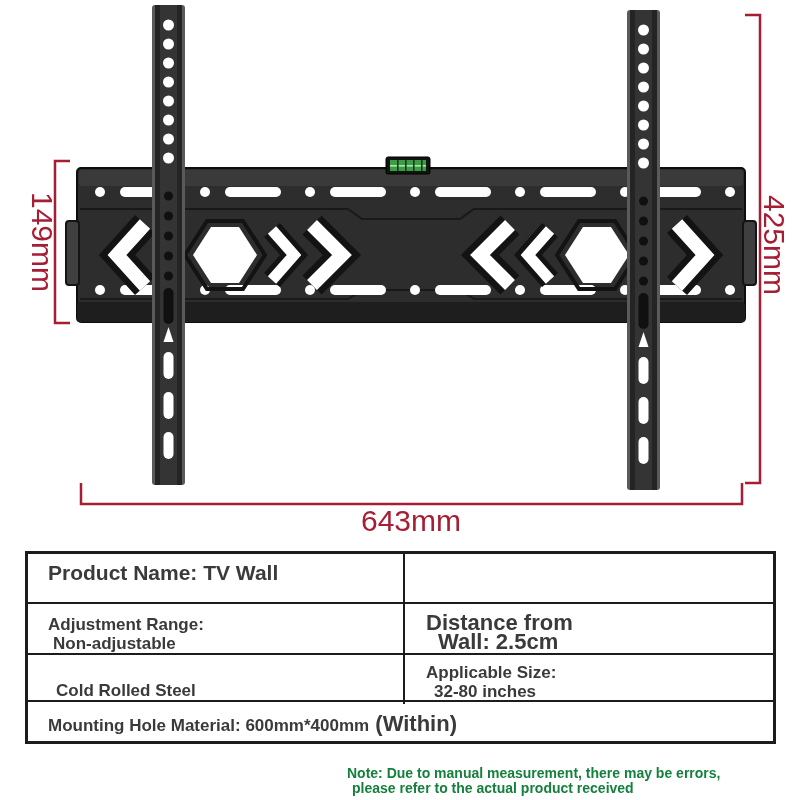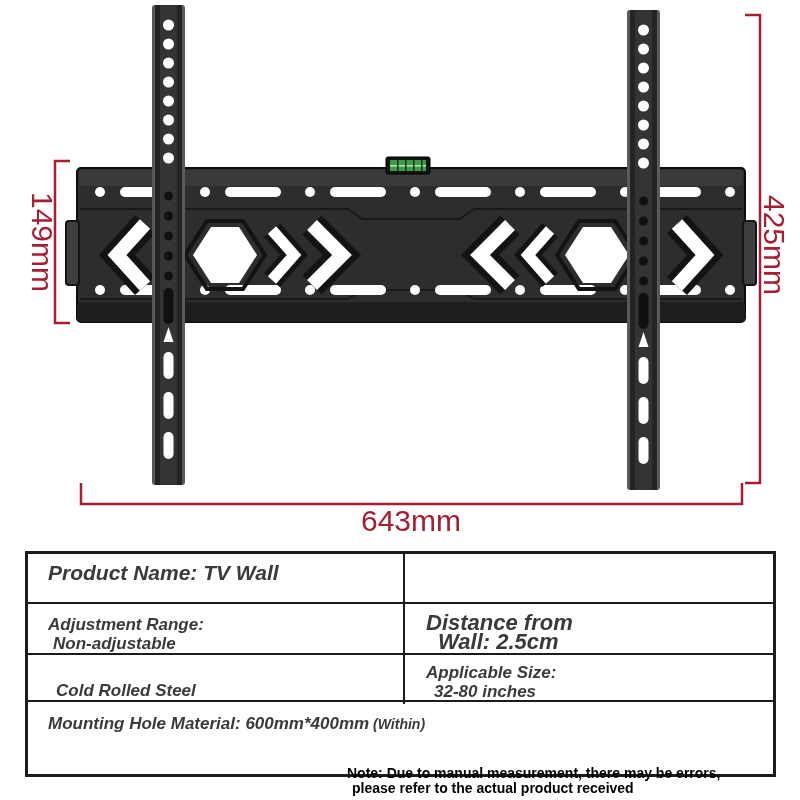--- a/index.html
+++ b/index.html
@@ -1,41 +1,41 @@
 <!DOCTYPE html>
 <html><head>
 <meta charset="utf-8">
 <style>
   html,body{margin:0;padding:0;background:#ffffff;}
   #stage{position:relative;width:800px;height:800px;background:#ffffff;overflow:hidden;
          font-family:"Liberation Sans", sans-serif;}
   #mount-svg{position:absolute;left:0;top:0;}
   .dim-text{fill:#a51e34;font-size:30px;font-family:"Liberation Sans", sans-serif;}
   
-  .spec-table{position:absolute;left:25px;top:551px;width:751px;height:226px;
-              border:3px solid #1c1c1c;box-sizing:border-box;color:#3a3a3a;font-style:italic;}
+  .spec-table{position:absolute;left:25px;top:551px;width:751px;height:193px;
+              border:3px solid #1c1c1c;box-sizing:border-box;color:#3a3a3a;}
   .hline{position:absolute;left:0;width:100%;height:2px;background:#1c1c1c;}
   .vline{position:absolute;top:0;width:2px;height:150px;background:#1c1c1c;left:375px;}
   .cell{position:absolute;box-sizing:border-box;font-weight:bold;color:#3a3a3a;}
   .cell .l2{display:block;}
   .c-prod{left:20px;top:10px;font-size:21px;line-height:18px;}
   .c-prod .l2{padding-left:8px;}
   .c-load{left:398px;top:12px;font-size:15px;line-height:16px;}
   .c-load .l2{padding-left:5px;}
   .c-adj{left:20px;top:61px;font-size:17px;line-height:19px;}
   .c-adj .l2{padding-left:5px;}
   .c-dist{left:398px;top:59px;font-size:22px;line-height:19px;}
   .c-dist .l2{padding-left:12px;}
   .c-mat{left:20px;top:109px;font-size:17px;line-height:19px;}
   .c-mat .l2{padding-left:8px;margin-top:18px;}
   .c-size{left:398px;top:109px;font-size:17px;line-height:19px;}
   .c-size .l2{padding-left:8px;}
   .c-hole{left:20px;top:160px;font-size:17px;line-height:19px;}
-  .c-hole .within{font-size:14px;}
-  .note{position:absolute;left:347px;top:766px;font-weight:bold;color:#000000;
+  .c-hole .within{font-size:22px;}
+  .note{position:absolute;left:347px;top:766px;font-weight:bold;color:#15803d;
         font-size:14px;line-height:15px;}
   .note .l2{display:block;padding-left:5px;}
 </style>
 </head>
 <body>
 
 <div id="stage">
 
   <svg id="mount-svg" width="800" height="548" viewBox="0 0 800 548">
 

